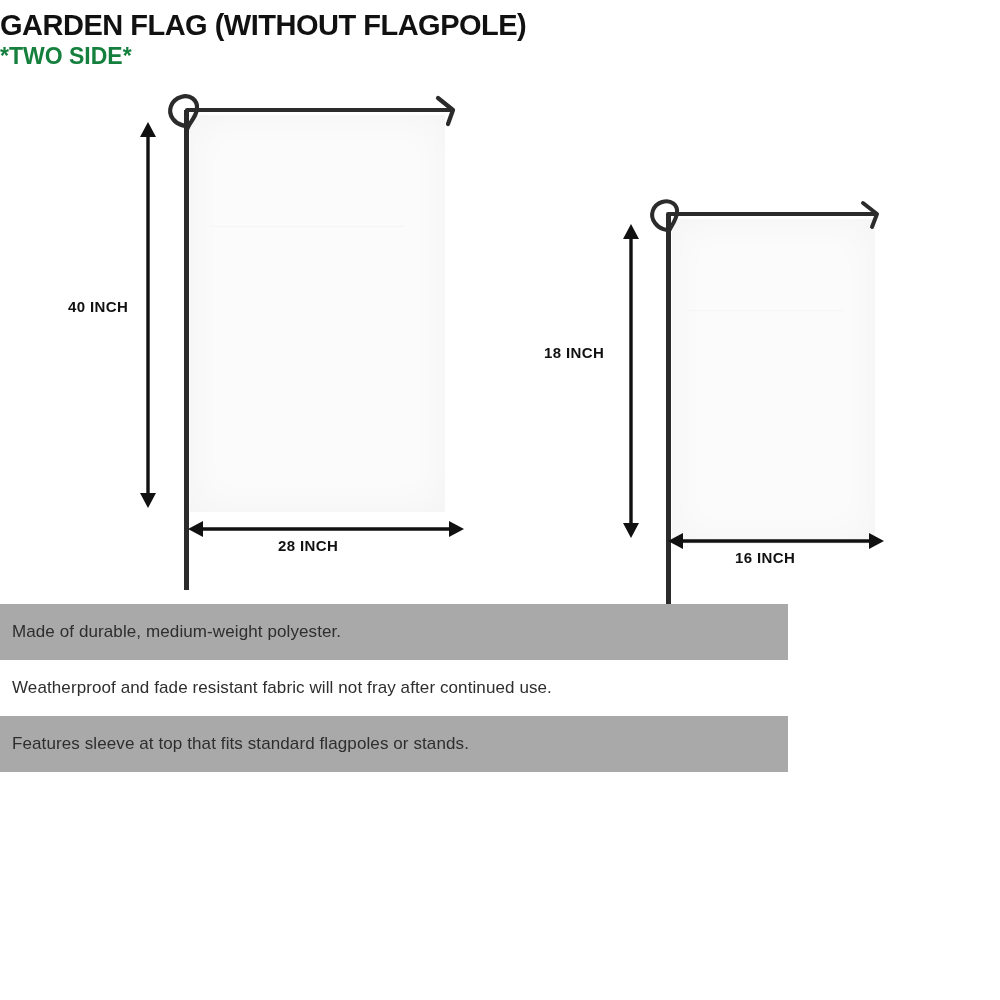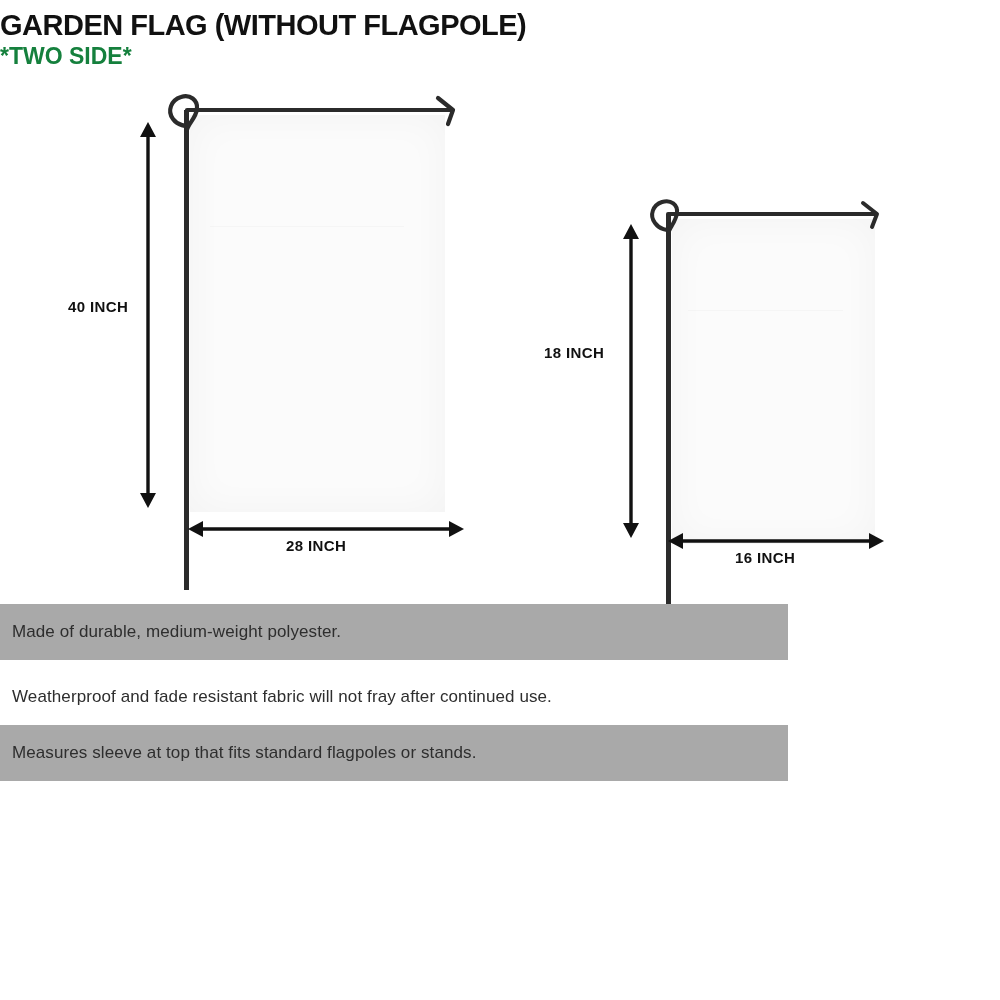--- a/index.html
+++ b/index.html
@@ -85,21 +85,20 @@
     font-size: 17px;
     color: #2e2e2e;
     letter-spacing: 0.1px;
   }
   .feature-row.shaded {
     background: #a9a9a9;
   }
   .feature-row.plain {
     background: #ffffff;
     width: 768px;
-    margin-top: 9px;
   }
   .feature-row.shaded.w-full { width: 788px; }
 </style>
 </head>
 <body>
 
 <div id="title-block">
   <div id="title-line1">GARDEN FLAG (WITHOUT FLAGPOLE)</div>
   <div id="title-line2">*TWO SIDE*</div>
 </div>
@@ -121,21 +120,21 @@
     <path d="M15,2 L23,17 L7,17 Z" fill="#111"></path>
     <path d="M15,388 L23,373 L7,373 Z" fill="#111"></path>
   </svg>
   <div class="dim-label" style="left:68px; top:298px;">40 INCH</div>
 
   <svg style="position:absolute; left:186px; top:515px;" width="280" height="28" viewBox="0 0 280 28">
     <line x1="12" y1="14" x2="268" y2="14" stroke="#111" stroke-width="3.4"></line>
     <path d="M2,14 L17,6 L17,22 Z" fill="#111"></path>
     <path d="M278,14 L263,6 L263,22 Z" fill="#111"></path>
   </svg>
-  <div class="dim-label" style="left:286px; top:537px;">28 INCH</div>
+  <div class="dim-label" style="left:278px; top:537px;">28 INCH</div>
 </div>
 
 <div>
 
   <div class="flag-cloth" style="left:672px; top:219px; width:203px; height:325px;"></div>
 
   <div class="pole" style="left:666px; top:214px; width:5px; height:394px;"></div>
 
   <svg style="position:absolute; left:624px; top:192px;" width="272" height="46" viewBox="0 0 272 46">
     <path d="M44,38 C44,38 36,38 31,31 C25,23 29,13 38,10 C47,7 54,13 53,21 C52,30 45,36 44,42" fill="none" stroke="#2b2b2b" stroke-width="4" stroke-linecap="round"></path>
@@ -159,15 +158,15 @@
 </div>
 
 <div id="feature-list">
   <div class="feature-row shaded w-full">
     <span>Made of durable, medium-weight polyester.</span>
   </div>
   <div class="feature-row plain">
     <span>Weatherproof and fade resistant fabric will not fray after continued use.</span>
   </div>
   <div class="feature-row shaded w-full">
-    <span>Measures sleeve at top that fits standard flagpoles or stands.</span>
+    <span>Features sleeve at top that fits standard flagpoles or stands.</span>
   </div>
 </div>
 
 </body></html>

